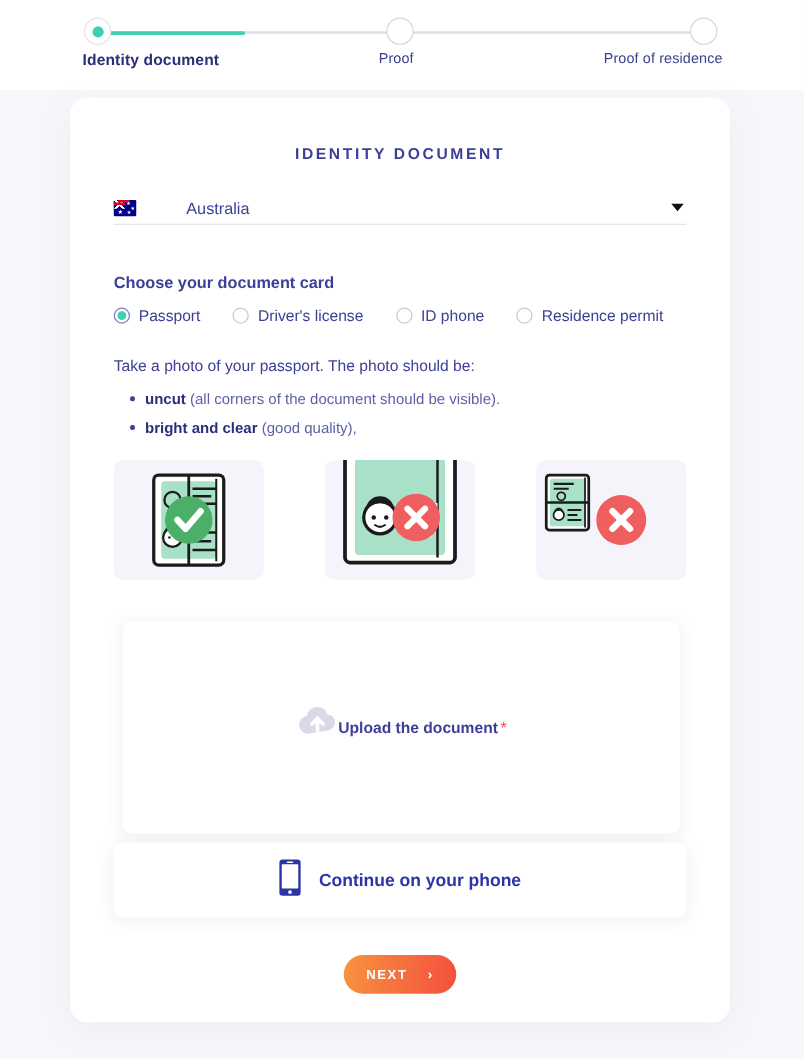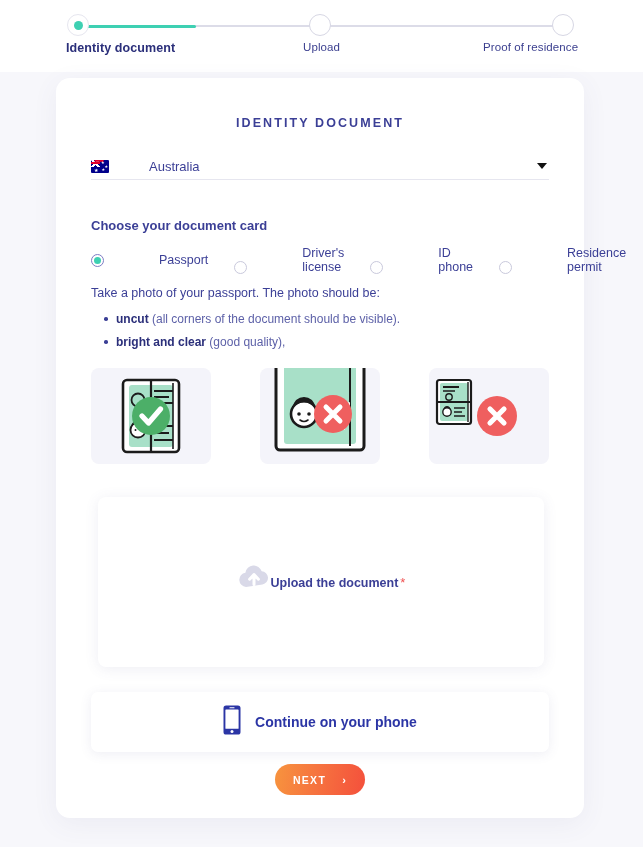--- a/index.html
+++ b/index.html
@@ -173,23 +173,22 @@
     color: #3b3f96;
   }
   .radio-row {
     position: absolute;
     left: 35px; top: 168px;
     display: flex;
     align-items: center;
   }
   .radio-item {
     display: flex;
-    align-items: flex-end;
+    align-items: flex-start;
     margin-right: 26px;
-    gap: 48px;
   }
   .radio-circle {
     width: 13px; height: 13px;
     border-radius: 50%;
     border: 1.5px solid #c9c9dc;
     background: #fff;
     margin-right: 7px;
     position: relative;
     flex: 0 0 auto;
   }
@@ -282,21 +281,21 @@
   }
   .req-star {
     color: #f05252;
     font-size: 13px;
     margin-left: 2px;
   }
 
   
   .phone-btn {
     position: absolute;
-    left: 35px; top: 614px;
+    left: 35px; top: 596px;
     width: 458px;
     height: 60px;
     background: #ffffff;
     border-radius: 7px;
     box-shadow: 0 2px 12px rgba(90, 90, 150, 0.10);
     display: flex;
     align-items: center;
     justify-content: center;
     cursor: pointer;
   }
@@ -335,21 +334,21 @@
   <div class="stepper-track"></div>
   <div class="stepper-progress"></div>
 
   <div class="step s1 active">
     <div class="step-dot"></div>
     <div class="step-label">Identity document</div>
   </div>
 
   <div class="step s2">
     <div class="step-dot"></div>
-    <div class="step-label">Upload</div>
+    <div class="step-label">Proof</div>
   </div>
 
   <div class="step s3">
     <div class="step-dot"></div>
     <div class="step-label">Proof of residence</div>
   </div>
 </div>
 
 <div class="card">
 

